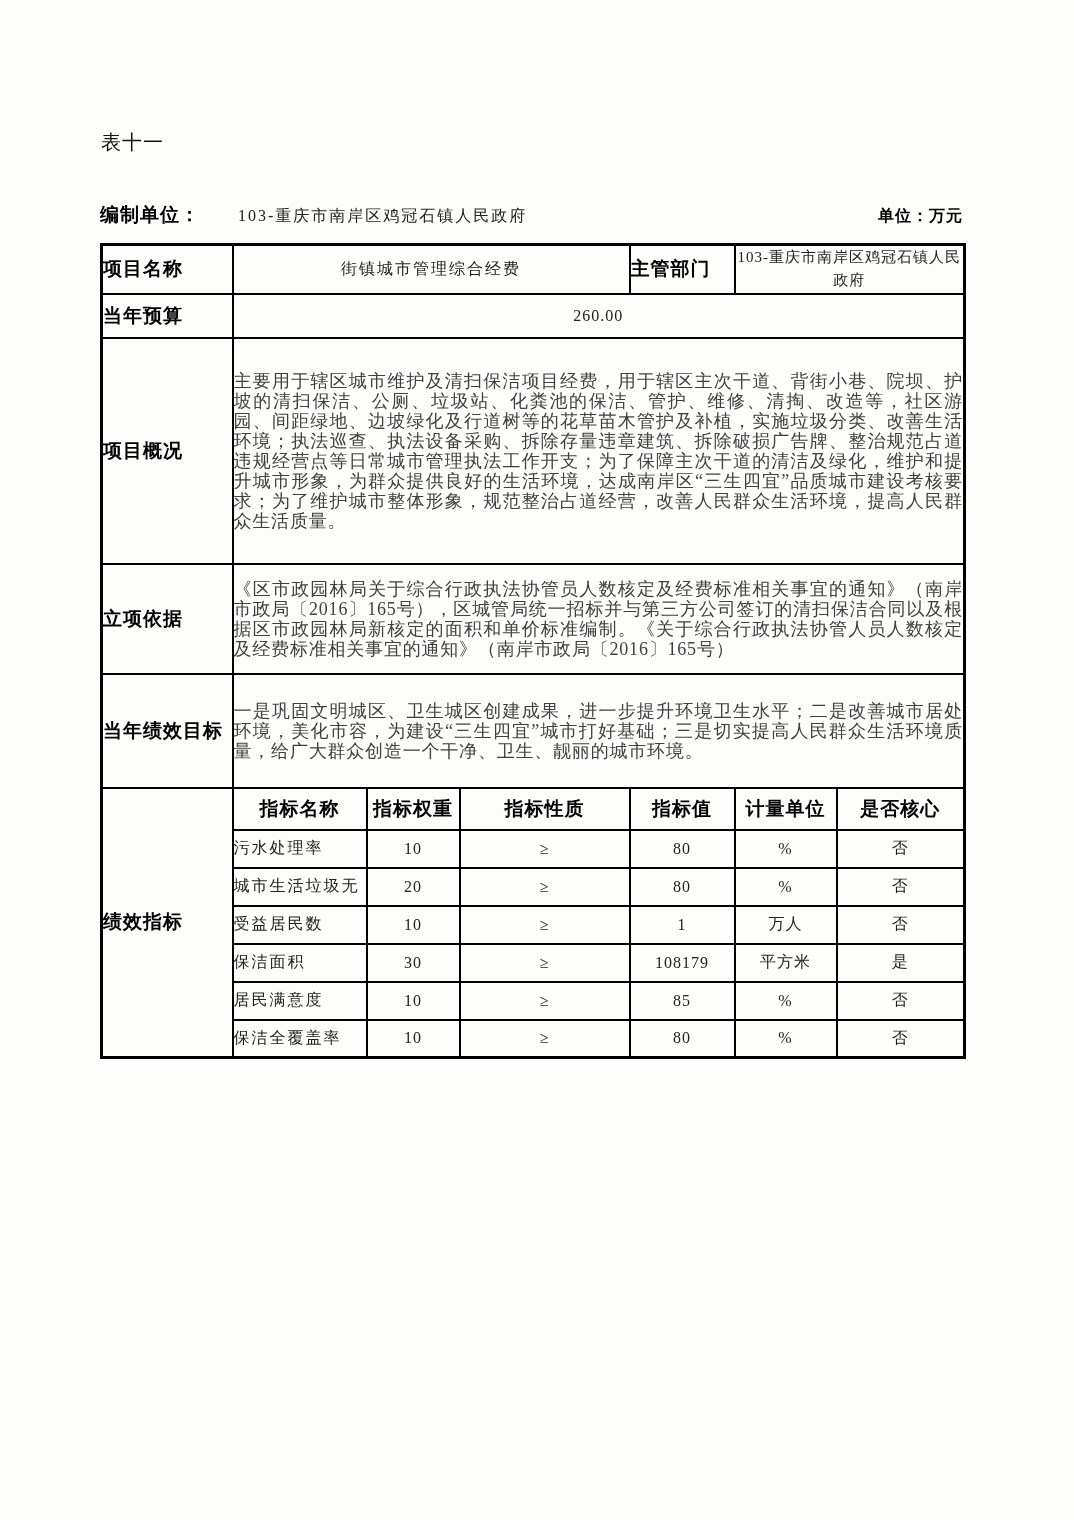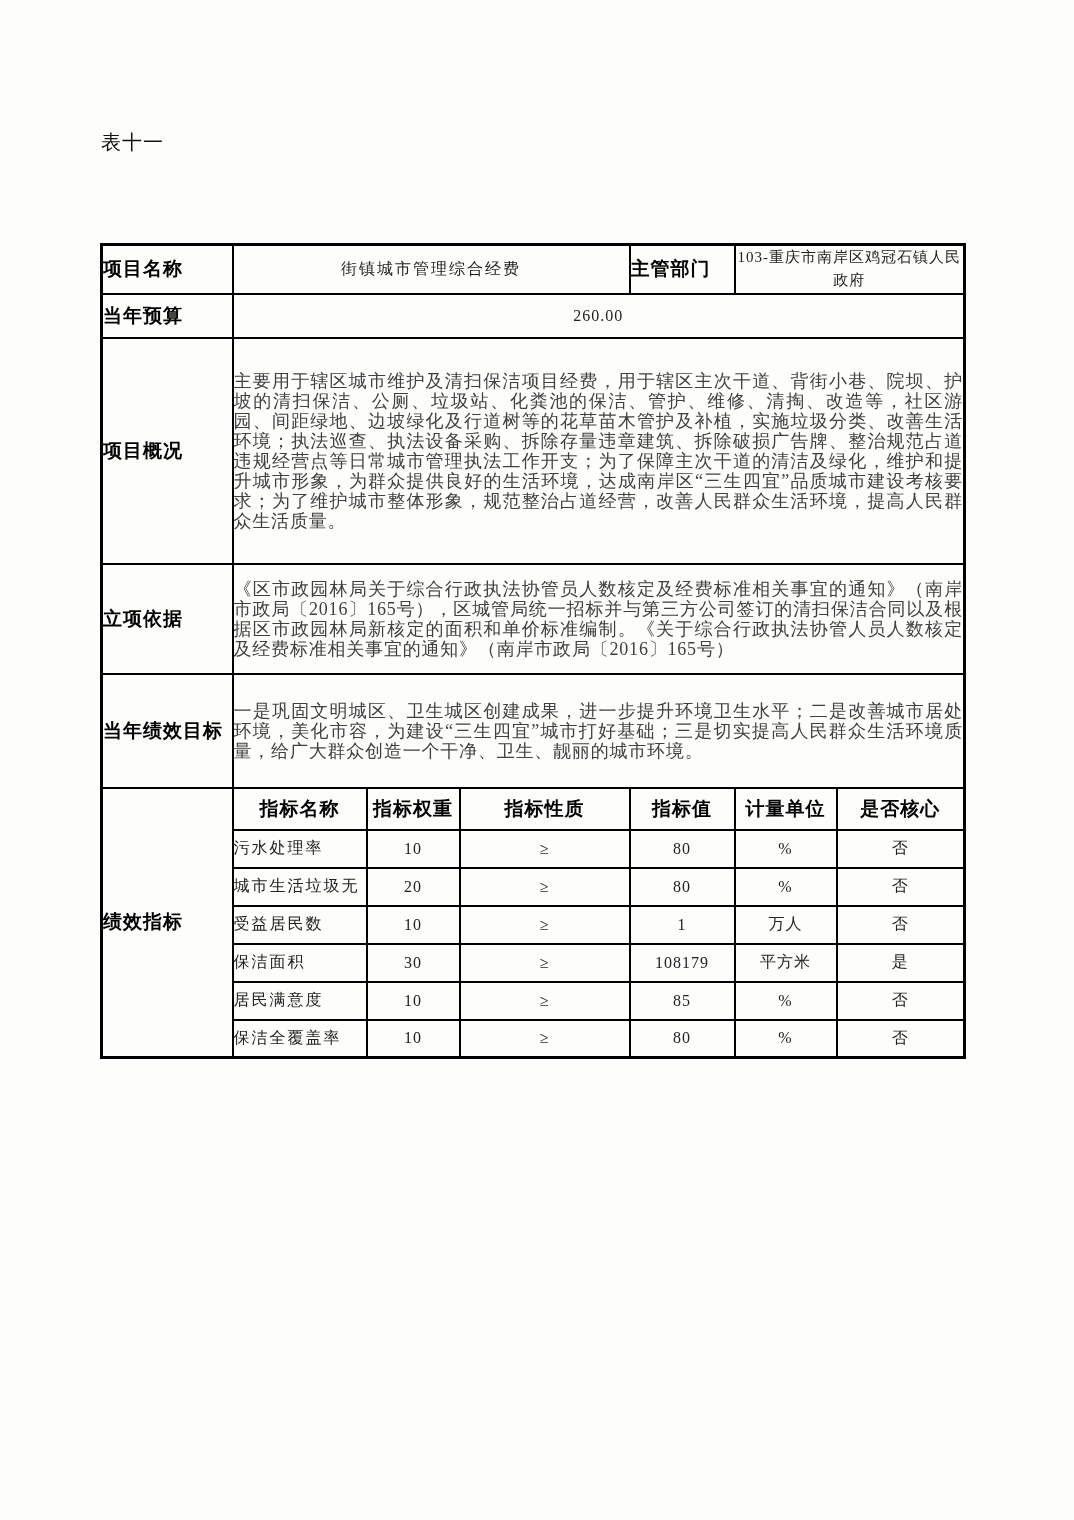--- a/index.html
+++ b/index.html
@@ -137,20 +137,25 @@
   .rd { height: 38px; }
 </style>
 </head>
 <body>
 
 <div class="page">
 
   <div class="table-label">表十一</div>
 
 
+  <div class="meta-row">
+    <span class="prepared-label">编制单位：</span>
+    <span class="prepared-value">103-重庆市南岸区鸡冠石镇人民政府</span>
+    <span class="unit-label">单位：万元</span>
+  </div>
 
   <table class="main">
     <colgroup>
       <col style="width:131px">
       <col style="width:134px">
       <col style="width:93px">
       <col style="width:170px">
       <col style="width:105px">
       <col style="width:102px">
       <col style="width:128px">

